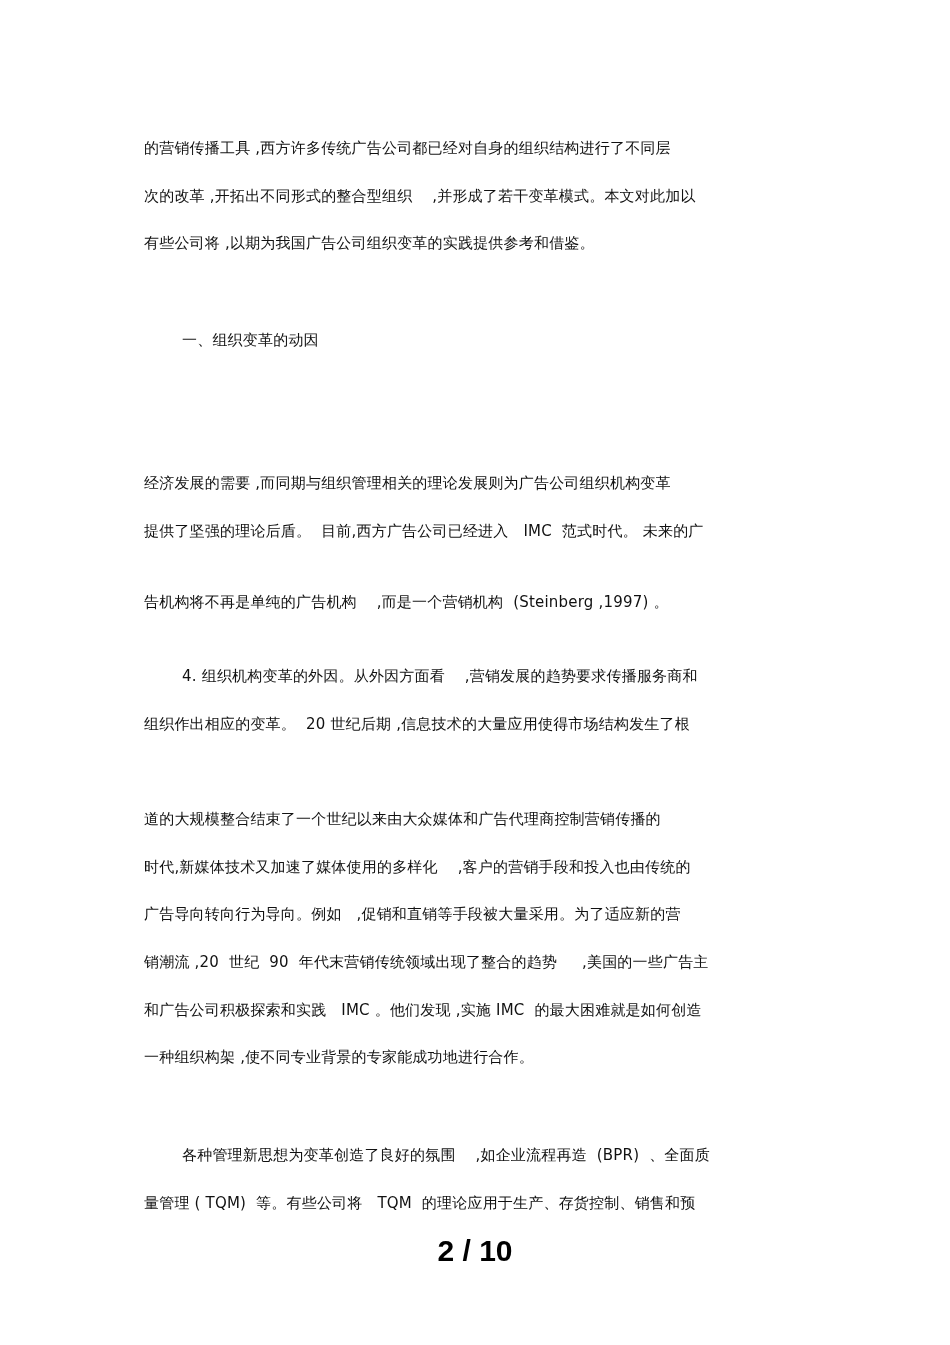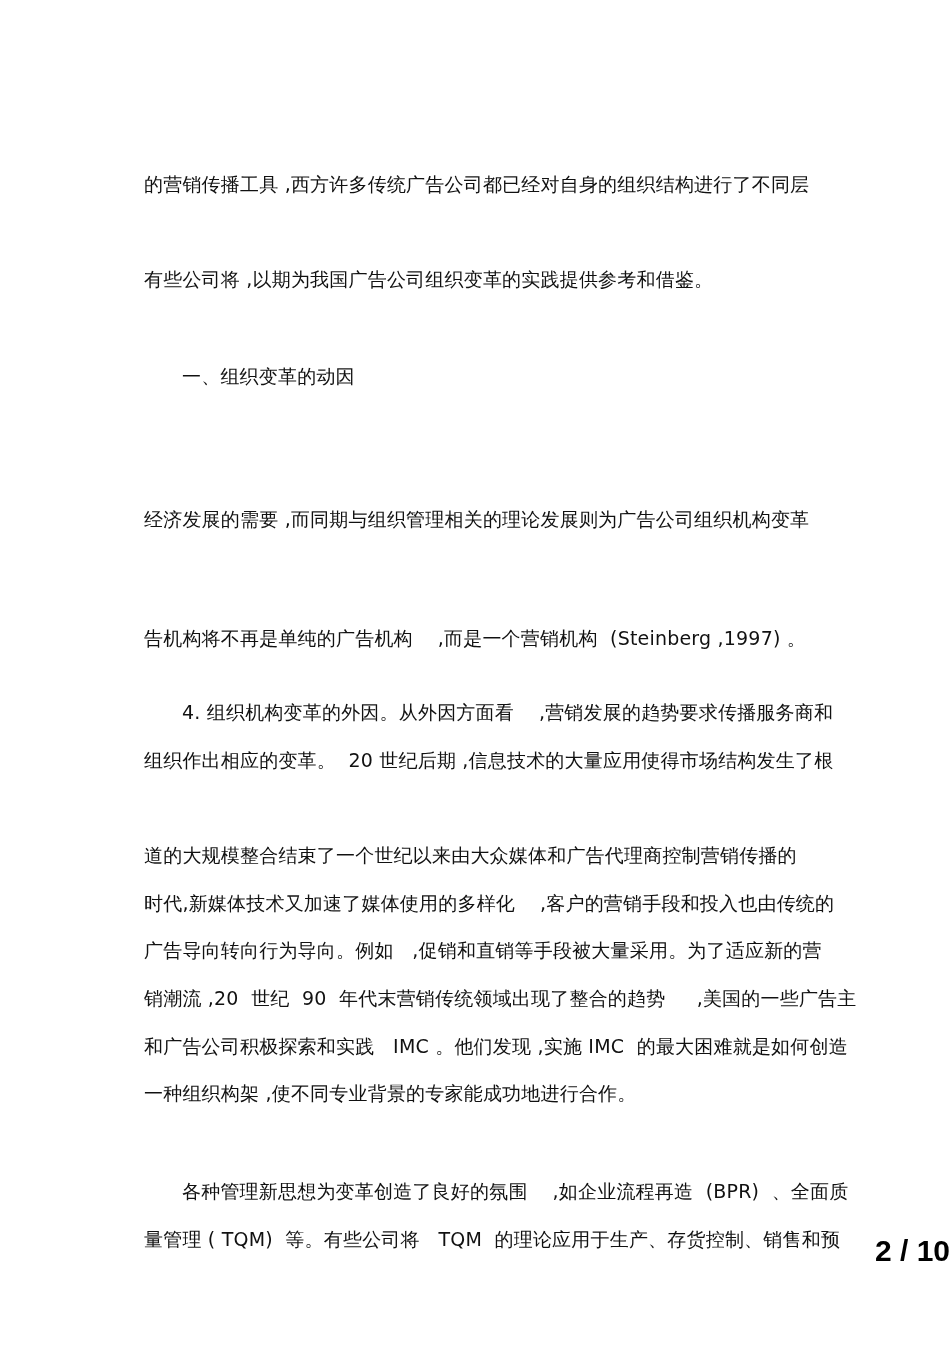--- a/index.html
+++ b/index.html
@@ -1,31 +1,33 @@
 <!DOCTYPE html>
 <html><head>
 <meta charset="utf-8">
 <style>
   html, body { margin: 0; padding: 0; background: #ffffff; }
   body { width: 950px; height: 1345px; position: relative; overflow: hidden;
          font-family: "DejaVu Sans", "Liberation Sans", sans-serif; color: #111111; }
   .page { position: absolute; left: 0; top: 0; width: 950px; height: 1345px; }
-  .line { position: absolute; left: 144px; font-size: 19px; line-height: 20px;
-          white-space: pre; letter-spacing: 0.2px; margin-top: 36px; }
-  .footer { position: absolute; left: 0; width: 950px; top: 1234px; text-align: right;
+  .line { position: absolute; left: 144px; font-size: 15px; line-height: 20px;
+          white-space: pre; letter-spacing: 0.2px; }
+  .footer { position: absolute; left: 0; width: 950px; top: 1234px; text-align: center;
             font-family: "Liberation Sans", sans-serif; font-weight: bold; font-size: 30px; color: #000; }
 </style>
 </head>
 <body>
 
 <div class="page">
   <div class="line" style="top:138px;left:144px">的营销传播工具 ,西方许多传统广告公司都已经对自身的组织结构进行了不同层</div>
+  <div class="line" style="top:186px;left:144px">次的改革 ,开拓出不同形式的整合型组织    ,并形成了若干变革模式。本文对此加以</div>
   <div class="line" style="top:233px;left:144px">有些公司将 ,以期为我国广告公司组织变革的实践提供参考和借鉴。</div>
   <div class="line" style="top:330px;left:182px">一、组织变革的动因</div>
   <div class="line" style="top:473px;left:144px">经济发展的需要 ,而同期与组织管理相关的理论发展则为广告公司组织机构变革</div>
+  <div class="line" style="top:521px;left:144px">提供了坚强的理论后盾。  目前,西方广告公司已经进入   IMC  范式时代。 未来的广</div>
   <div class="line" style="top:592px;left:144px">告机构将不再是单纯的广告机构    ,而是一个营销机构  (Steinberg ,1997) 。</div>
   <div class="line" style="top:666px;left:182px">4. 组织机构变革的外因。从外因方面看    ,营销发展的趋势要求传播服务商和</div>
   <div class="line" style="top:714px;left:144px">组织作出相应的变革。  20 世纪后期 ,信息技术的大量应用使得市场结构发生了根</div>
   <div class="line" style="top:809px;left:144px">道的大规模整合结束了一个世纪以来由大众媒体和广告代理商控制营销传播的</div>
   <div class="line" style="top:857px;left:144px">时代,新媒体技术又加速了媒体使用的多样化    ,客户的营销手段和投入也由传统的</div>
   <div class="line" style="top:904px;left:144px">广告导向转向行为导向。例如   ,促销和直销等手段被大量采用。为了适应新的营</div>
   <div class="line" style="top:952px;left:144px">销潮流 ,20  世纪  90  年代末营销传统领域出现了整合的趋势     ,美国的一些广告主</div>
   <div class="line" style="top:1000px;left:144px">和广告公司积极探索和实践   IMC 。他们发现 ,实施 IMC  的最大困难就是如何创造</div>
   <div class="line" style="top:1047px;left:144px">一种组织构架 ,使不同专业背景的专家能成功地进行合作。</div>
   <div class="line" style="top:1145px;left:182px">各种管理新思想为变革创造了良好的氛围    ,如企业流程再造  (BPR)  、全面质</div>

